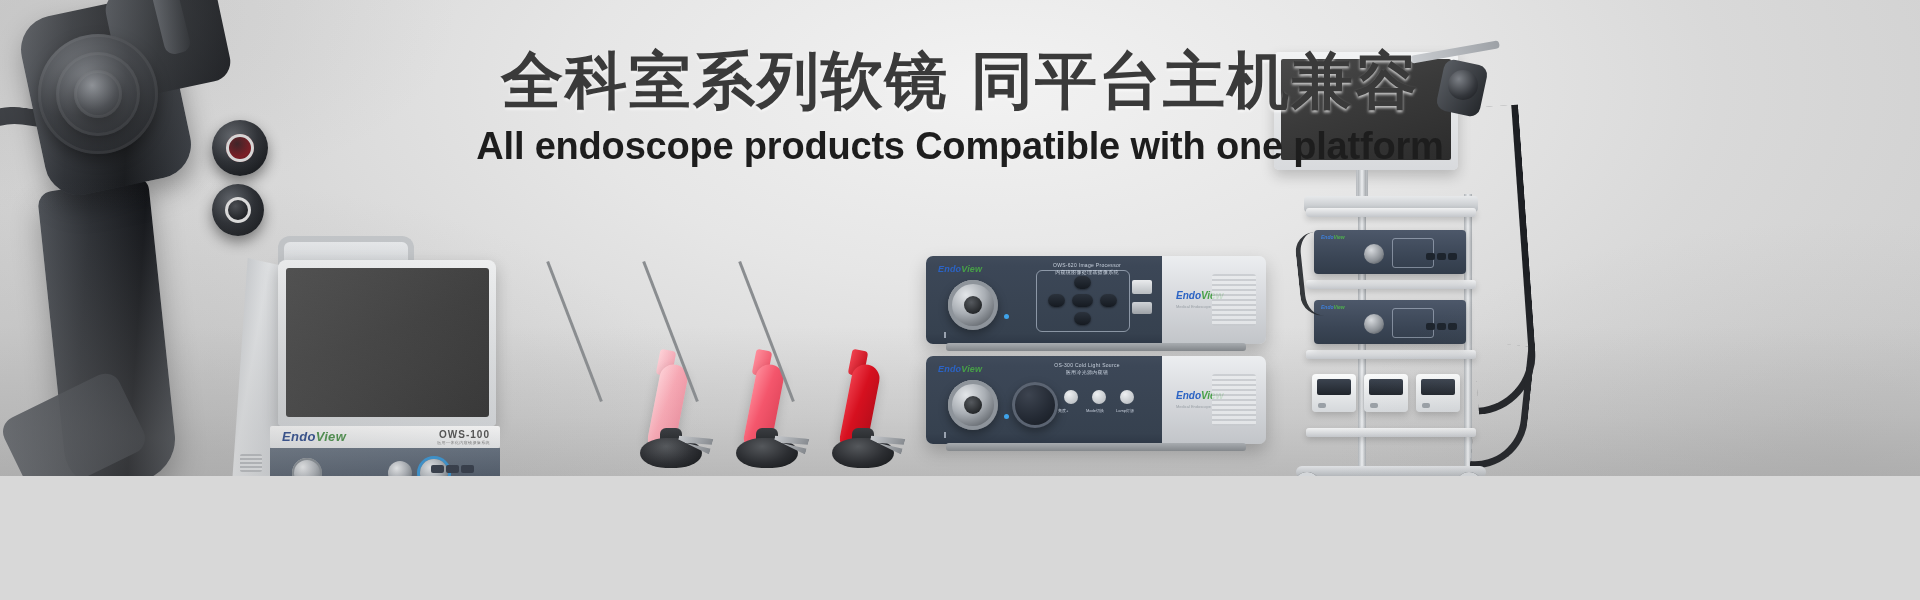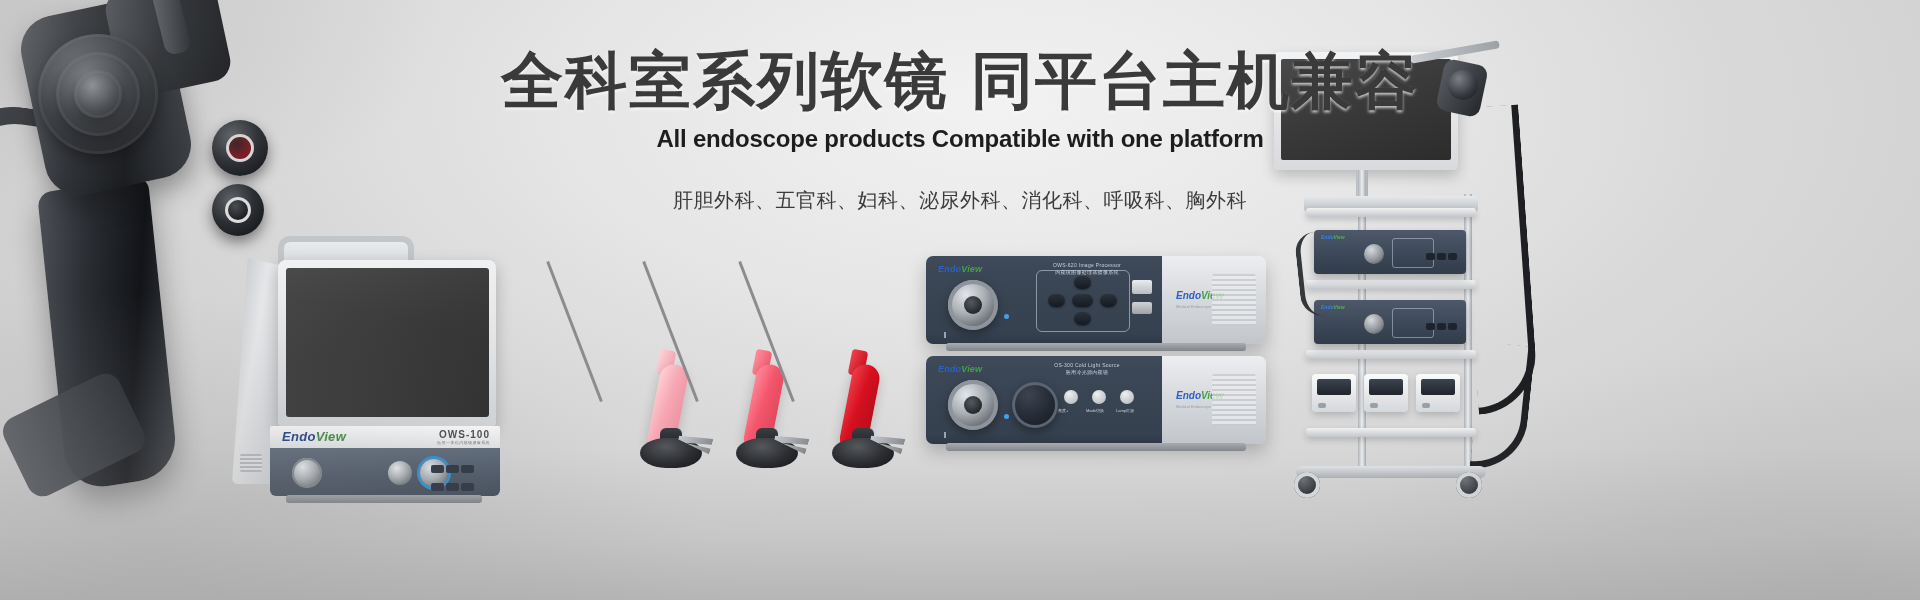--- a/index.html
+++ b/index.html
@@ -2,21 +2,21 @@
 <html><head>
 <meta charset="utf-8">
 <style>
   html,body{margin:0;padding:0;}
   body{
     width:1920px;height:600px;overflow:hidden;
     font-family:"Liberation Sans","DejaVu Sans",sans-serif;
     background:#d8d8d8;
   }
   .banner{
-    position:relative;width:1920px;height:600px;overflow:hidden;
+    position:relative;width:1920px;height:476px;overflow:hidden;
     background:
       radial-gradient(ellipse 1100px 520px at 52% 18%, #f2f2f2 0%, #e6e6e6 38%, #d9d9d9 66%, #cfcfcf 100%),
       linear-gradient(160deg,#e9e9e9 0%,#dcdcdc 45%,#cdcdcd 100%);
   }
   
   .banner:after{
     content:"";position:absolute;inset:0;pointer-events:none;
     background:
       radial-gradient(ellipse 900px 420px at 8% 92%, rgba(150,150,150,.30), rgba(0,0,0,0) 62%),
       radial-gradient(ellipse 820px 380px at 96% 96%, rgba(150,150,150,.26), rgba(0,0,0,0) 62%),
@@ -29,21 +29,21 @@
 
   
   .textblock{position:absolute;left:0;right:0;top:48px;text-align:center;z-index:40;}
   .headline{
     font-size:62px;line-height:1.08;font-weight:700;color:#3a3a3a;
     letter-spacing:2px;text-shadow:0 2px 3px rgba(255,255,255,.75),0 1px 0 rgba(0,0,0,.10);
     white-space:nowrap;
   }
   .headline .gap{display:inline-block;width:22px;}
   .subhead{
-    margin-top:10px;font-size:24px;font-weight:700;color:#1d1d1d;
+    margin-top:10px;font-size:38px;font-weight:700;color:#1d1d1d;
     letter-spacing:-.2px;white-space:nowrap;
   }
   .dept-cn{margin-top:34px;font-size:20px;color:#3c3c3c;letter-spacing:.5px;white-space:nowrap;}
   .dept-en{margin-top:6px;font-size:17px;color:#3c3c3c;letter-spacing:.1px;white-space:nowrap;}
 
   
   .dev{position:absolute;}
   .screen{background:linear-gradient(160deg,#4a4a4a 0%,#3a3a3a 45%,#2c2c2c 100%);}
 
   
@@ -486,15 +486,14 @@
     <div class="cart-base"></div>
     <div class="caster c1"></div>
     <div class="caster c2"></div>
   </div>
 
   <div class="textblock">
     <div class="headline">
       <span>全科室系列软镜</span><span class="gap"></span><span>同平台主机兼容</span>
     </div>
     <div class="subhead">All endoscope products Compatible with one platform</div>
-    <div class="dept-cn">肝胆外科、五官科、妇科、泌尿外科、消化科、呼吸科、胸外科</div>
   </div>
 </div>
 
 </body></html>

